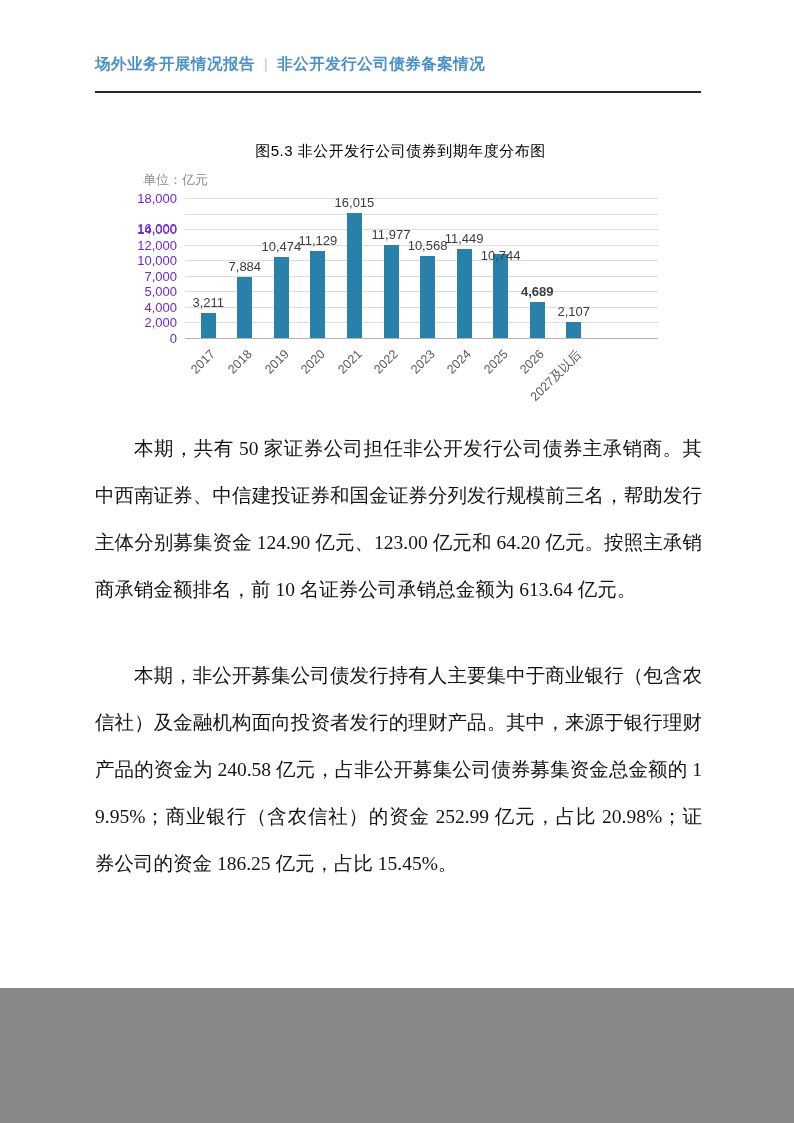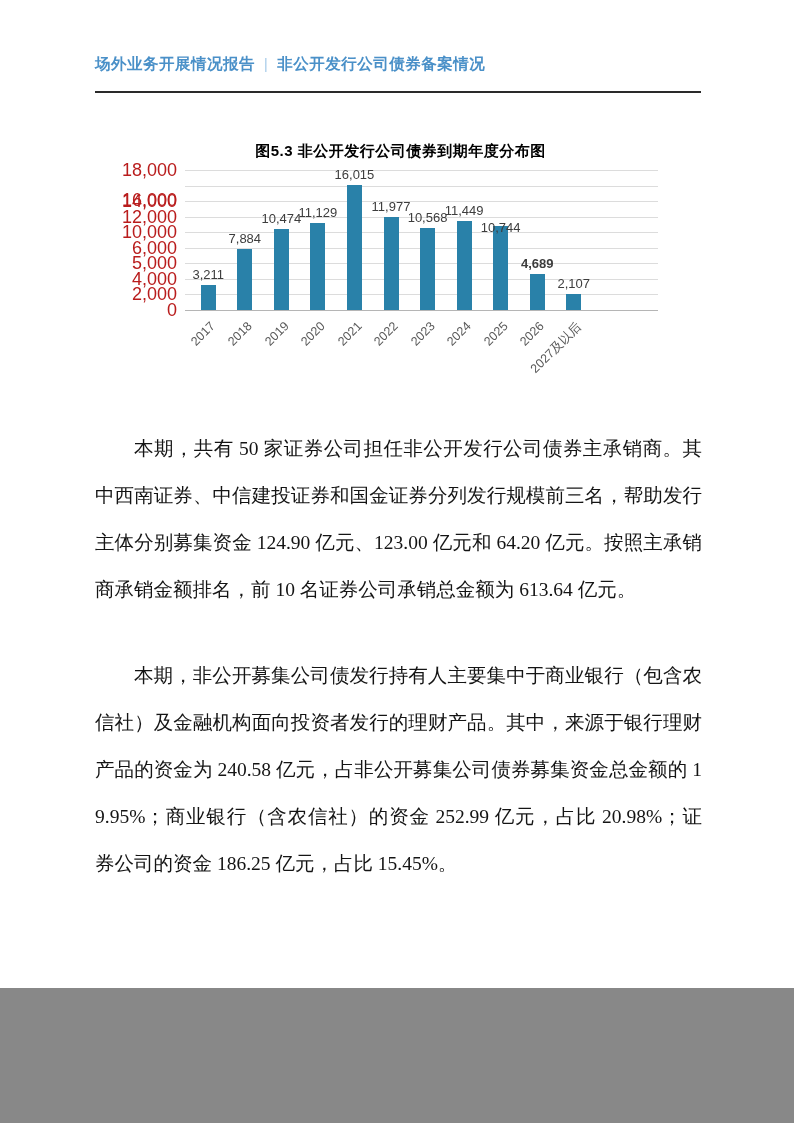--- a/index.html
+++ b/index.html
@@ -21,33 +21,33 @@
   }
   .page-header .sep{color:#a3c9e8;font-weight:400;font-size:14px;transform:translateY(-1px);}
   .header-rule{
     position:absolute;left:95px;top:91px;width:606px;height:2px;background:#2a2a2a;
   }
   
   .chart-block{position:absolute;left:143px;top:142px;width:515px;}
   .chart-title{
     text-align:center;
     font-family:"Liberation Sans",sans-serif;
-    font-weight:700;font-size:15px;color:#000;
+    font-weight:400;font-size:15px;color:#000;
     letter-spacing:0.5px;
   }
   .chart-unit{
     margin-top:10px;
     font-size:13px;color:#8c8c8c;
   }
   .plot-row{display:flex;margin-top:9px;}
   .y-axis{width:42px;position:relative;height:140px;flex:none;}
   .ytick{
     position:absolute;right:8px;transform:translateY(-50%);
     font-family:"Liberation Sans",sans-serif;
-    font-size:18px;color:#b91c1c;white-space:nowrap;
+    font-size:13px;color:#6d28d9;white-space:nowrap;
   }
   .plot-area{position:relative;width:473px;height:140px;flex:none;}
   .gridline{position:absolute;left:0;right:0;height:1px;background:#dcdcdc;}
   .gridline.axisline{background:#b5b5b5;}
   .bars{
     position:absolute;left:5px;right:66px;top:0;bottom:0;
     display:flex;align-items:flex-end;
   }
   .bar-slot{flex:1;position:relative;display:flex;justify-content:center;align-items:flex-end;}
   .bar{width:15px;}
@@ -99,28 +99,29 @@
 
   <div class="page-header">
     <span>场外业务开展情况报告</span>
     <span class="sep">|</span>
     <span>非公开发行公司债券备案情况</span>
   </div>
   <div class="header-rule"></div>
 
   <div class="chart-block">
     <div class="chart-title">图5.3 非公开发行公司债券到期年度分布图</div>
+    <div class="chart-unit">单位：亿元</div>
     <div class="plot-row">
       <div class="y-axis">
           <div class="ytick" style="top: 0px;">18,000</div>
           <div class="ytick" style="top: 30px;">16,000</div>
           <div class="ytick" style="top: 31.1111px;">14,000</div>
           <div class="ytick" style="top: 46.6667px;">12,000</div>
           <div class="ytick" style="top: 62.2222px;">10,000</div>
-          <div class="ytick" style="top: 77.7778px;">6,000</div>
+          <div class="ytick" style="top: 77.7778px;">7,000</div>
           <div class="ytick" style="top: 93.3333px;">5,000</div>
           <div class="ytick" style="top: 108.889px;">4,000</div>
           <div class="ytick" style="top: 124.444px;">2,000</div>
           <div class="ytick" style="top: 140px;">0</div>
         </div>
       <div class="plot-area">
         <div>
             <div class="gridline" style="top: 0px;"></div>
             <div class="gridline" style="top: 15.5556px;"></div>
             <div class="gridline" style="top: 31.1111px;"></div>

